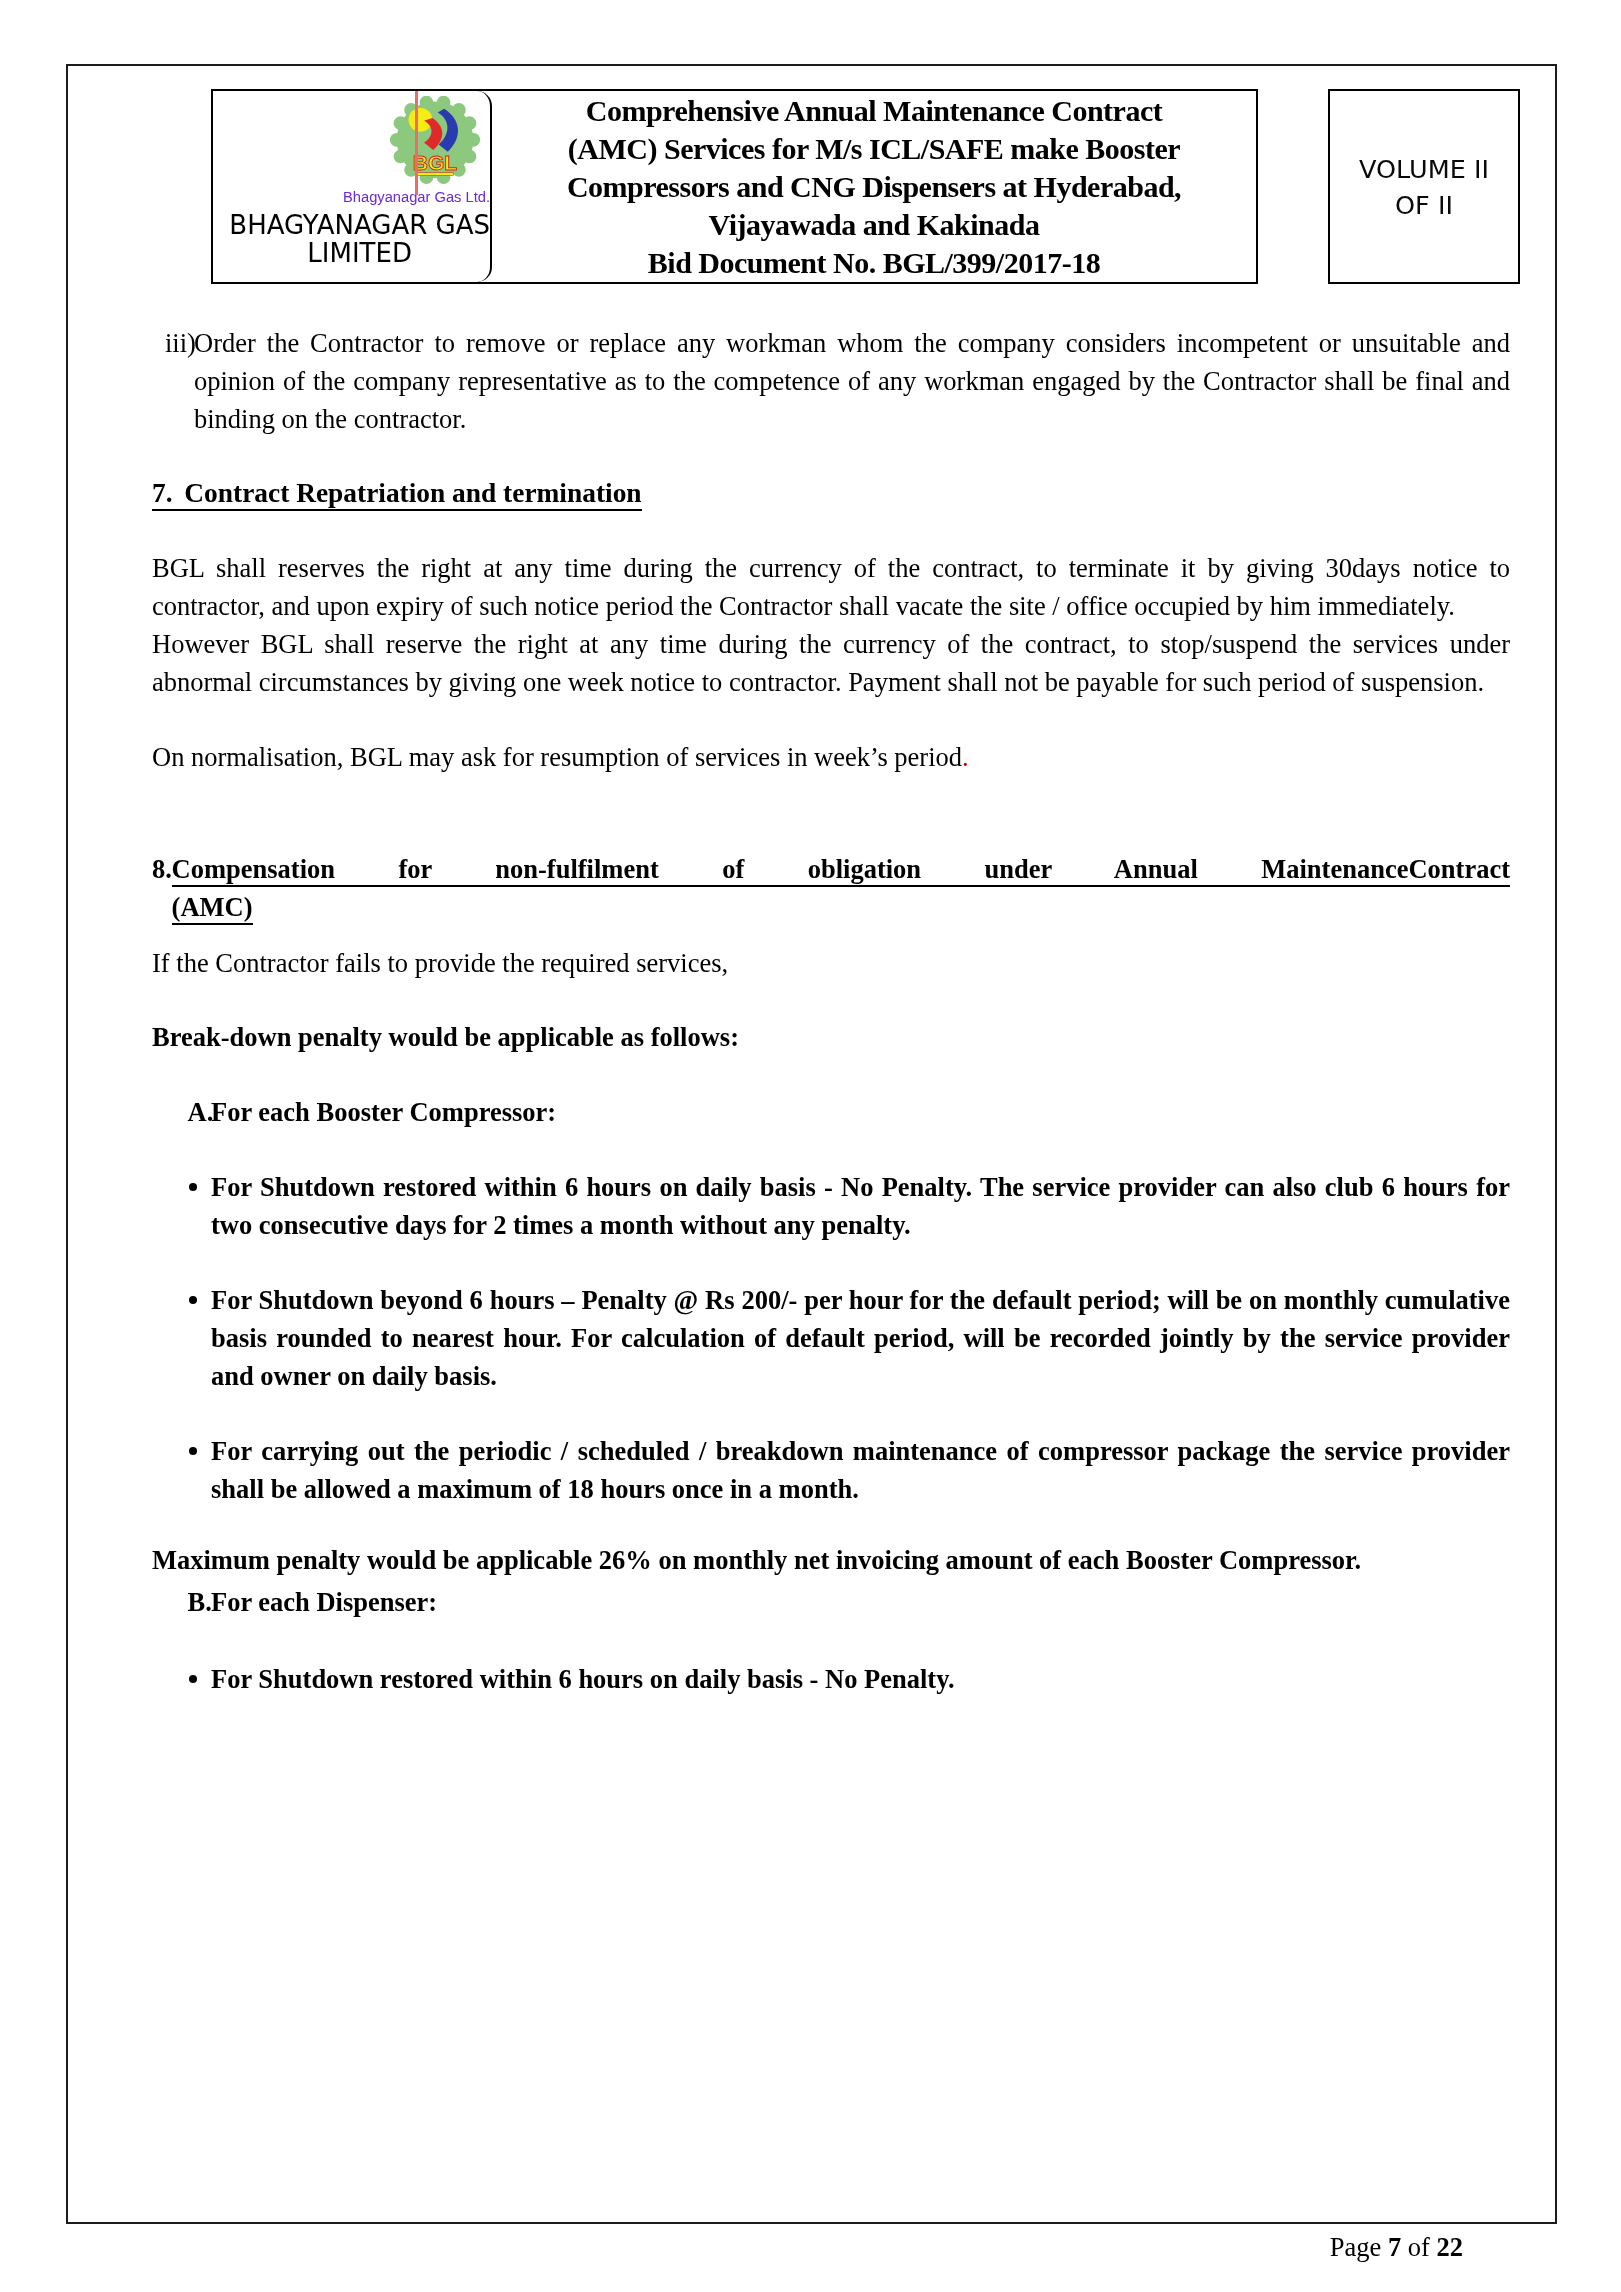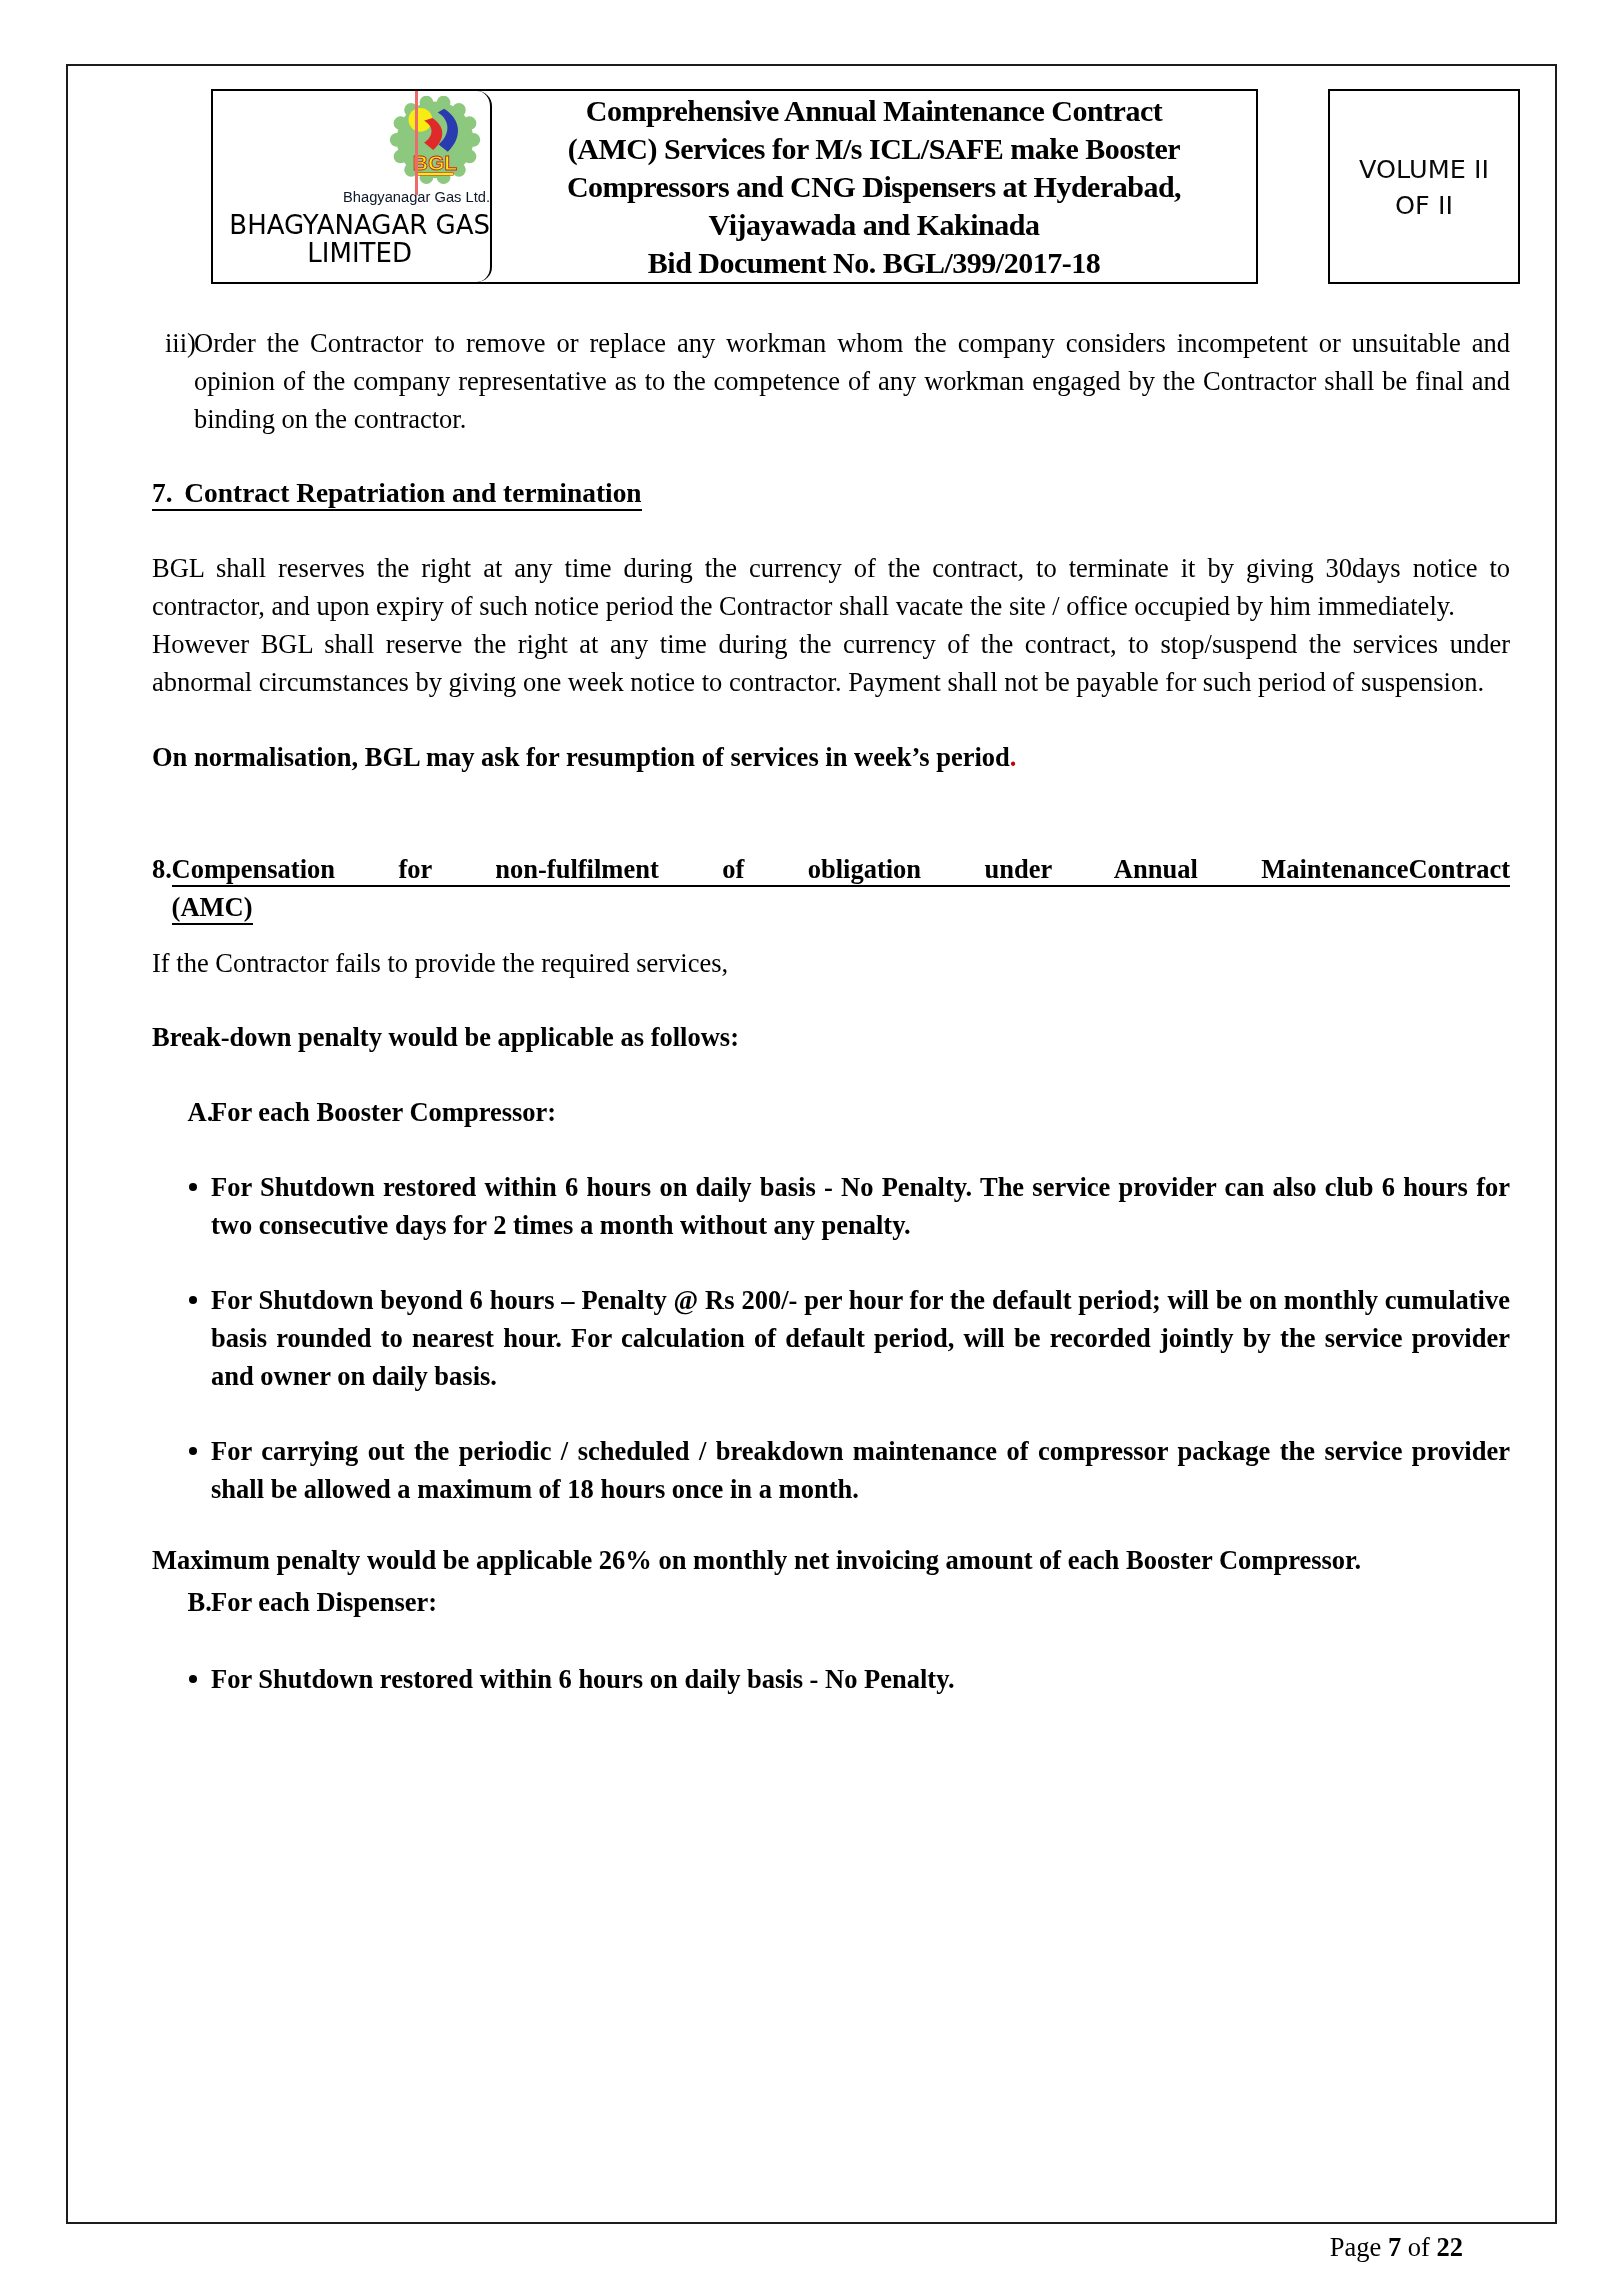--- a/index.html
+++ b/index.html
@@ -18,21 +18,21 @@
     border:2.9px solid #000; display:flex;
   }
   .logo-cell {
     width:279px; border-right:2.9px solid #000; position:relative;
     display:flex; flex-direction:column; align-items:flex-end; padding-top:4.9px;border-radius:15px;
   }
   .red-line { position:absolute; left:202px; top:0; width:2.9px; height:104px; background:#ef6a6a; }
   .logo-svg { width:110px; height:95px; display:block; }
   .logo-caption {
     font-family:"Liberation Sans", sans-serif; font-size:14.7px; line-height:15.7px;
-    color:#0f172a; margin-top:-1px;
+    color:#6d28d9; margin-top:-1px;
   }
   .company {
     font-family:"DejaVu Sans", sans-serif; font-size:26px; line-height:28px;
     text-align:center; white-space:pre-line; margin-top:5.9px; color:#000000;
   }
   .title-cell {
     flex:1; display:flex; align-items:center; justify-content:center;
     text-align:center; font-weight:bold; font-size:30px; line-height:38px;
     white-space:pre-line; letter-spacing:-0.5px; padding:0 5.9px;
   }
@@ -47,21 +47,21 @@
     position:absolute; left:152px; top:324px; width:1358px;
     font-size:26.5px; line-height:38px; text-align:justify;
   }
   .hang { position:relative; margin-left:42px; }
   .hang .lbl { position:absolute; left:-29px; }
   .h7 { margin-top:36px; font-size:27.4px; font-weight:bold; text-align:left; }
   .uline { border-bottom:2.9px solid #000; padding-bottom:1px; }
   .h7 .num { margin-right:11.8px; }
   .p1 { margin-top:37px; }
   .p2 { }
-  .p3 { margin-top:37px;font-weight:bold; }
+  .p3 { margin-top:37px; }
   .red-dot { color:#c00000; }
   .h8 { margin-top:74px; font-weight:bold; display:flex; }
   .h8 .lbl8 { flex:none; width:19.6px; }
   .h8-lines { flex:1; }
   .h8-l1 { text-align:justify; text-align-last:justify; -moz-text-align-last:justify; }
   .p4 { margin-top:18px; }
   .intro { margin-top:36px; font-weight:bold; text-align:left; }
   .alpha { position:relative; margin-left:59px; font-weight:bold; text-align:left; }
   .alpha .albl { position:absolute; left:-23.5px; }
   .alpha-a { margin-top:37px; }

